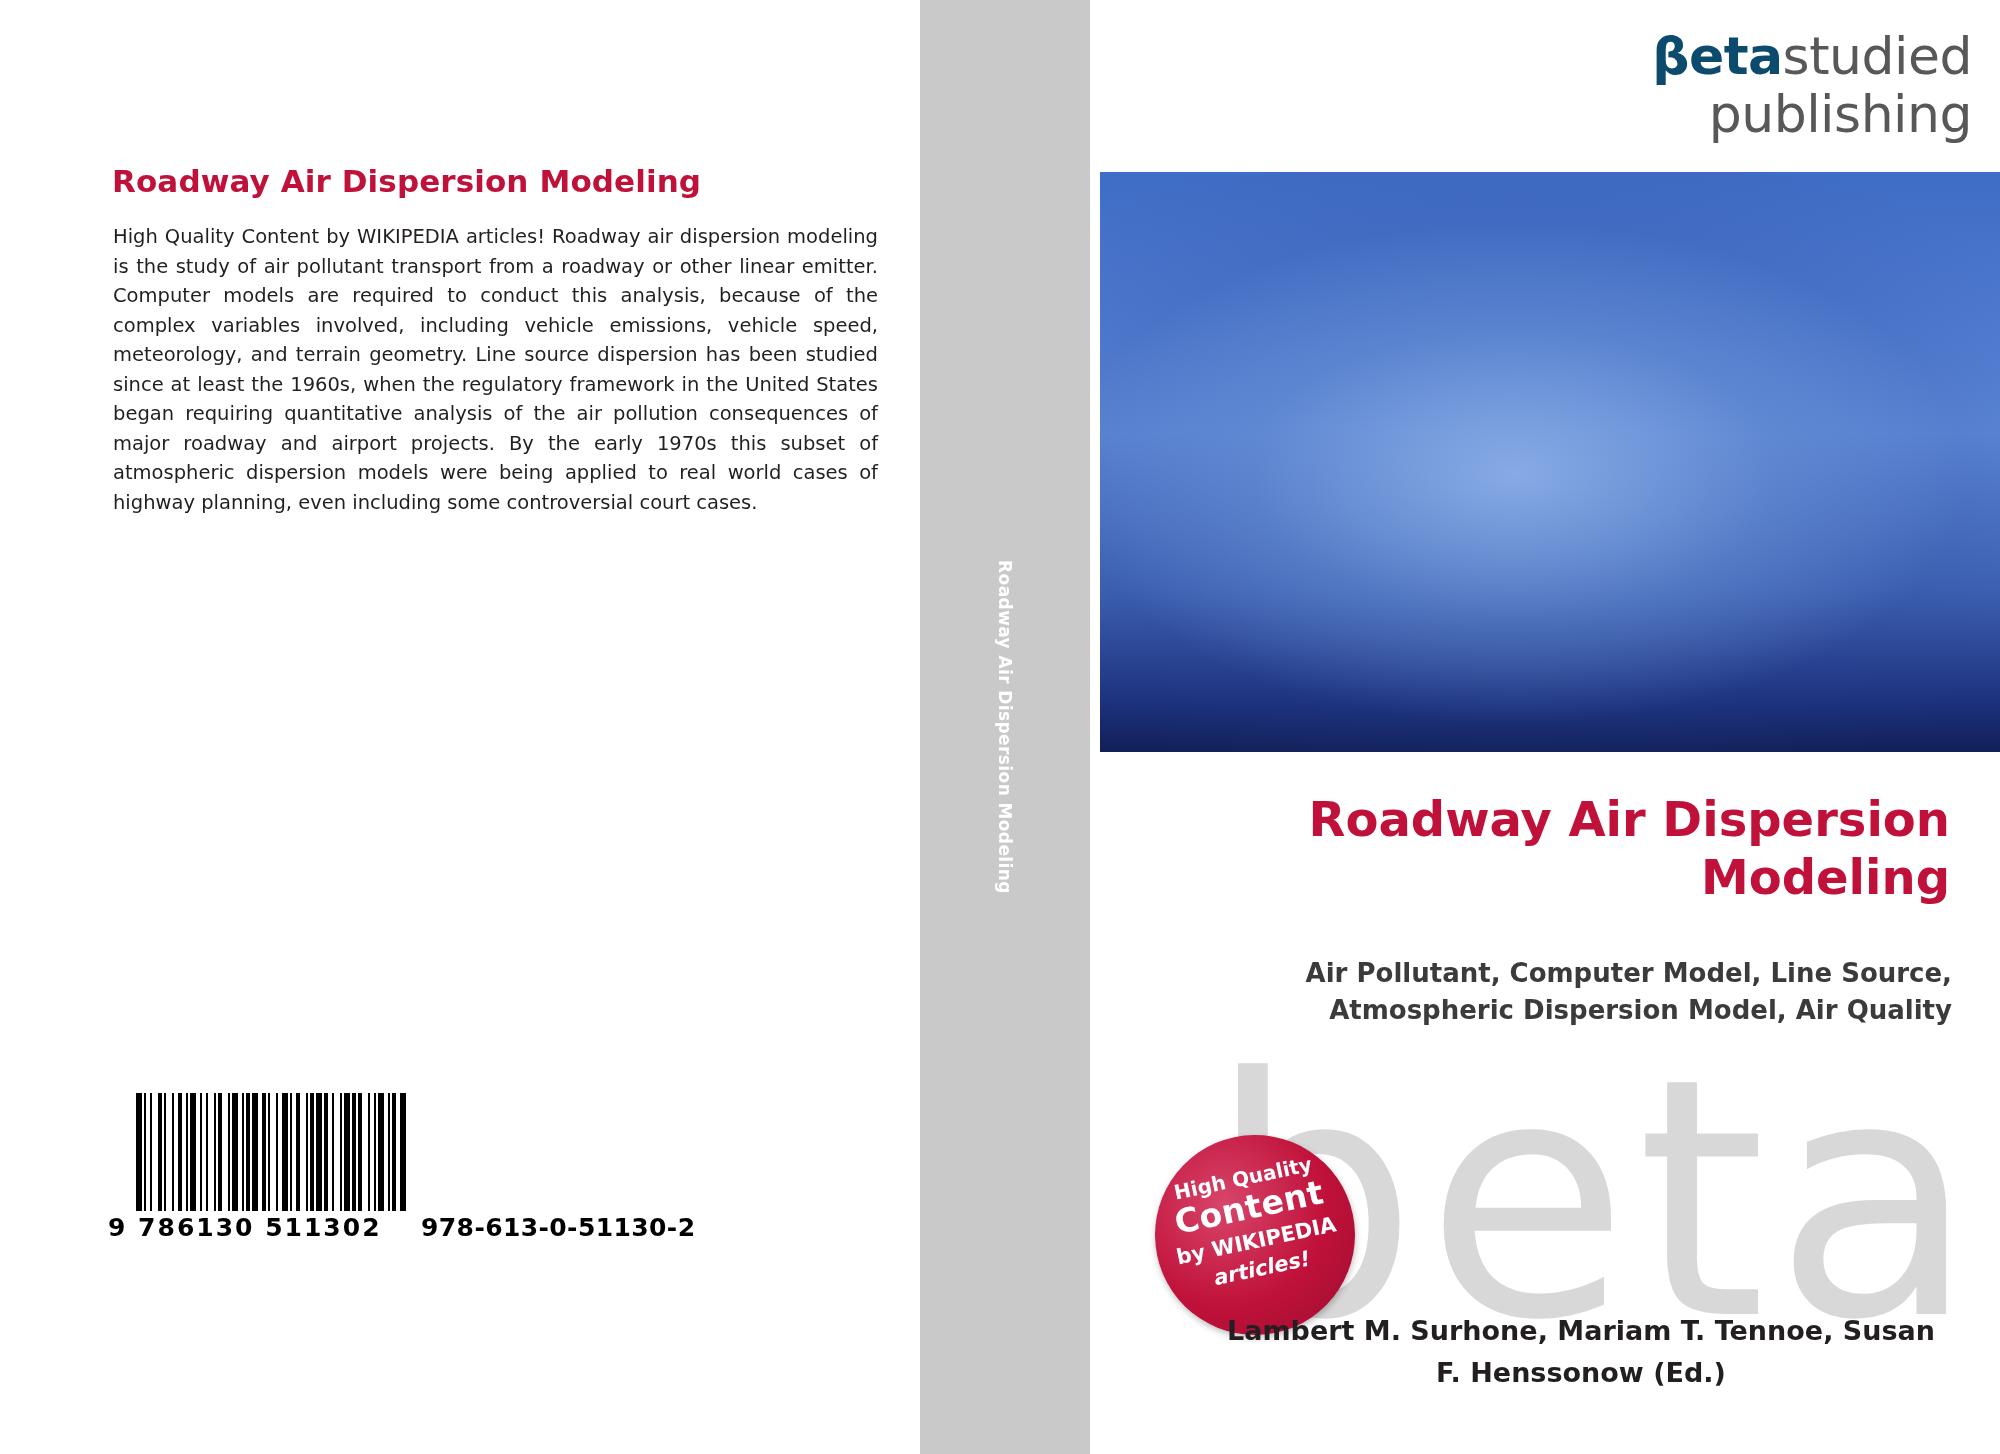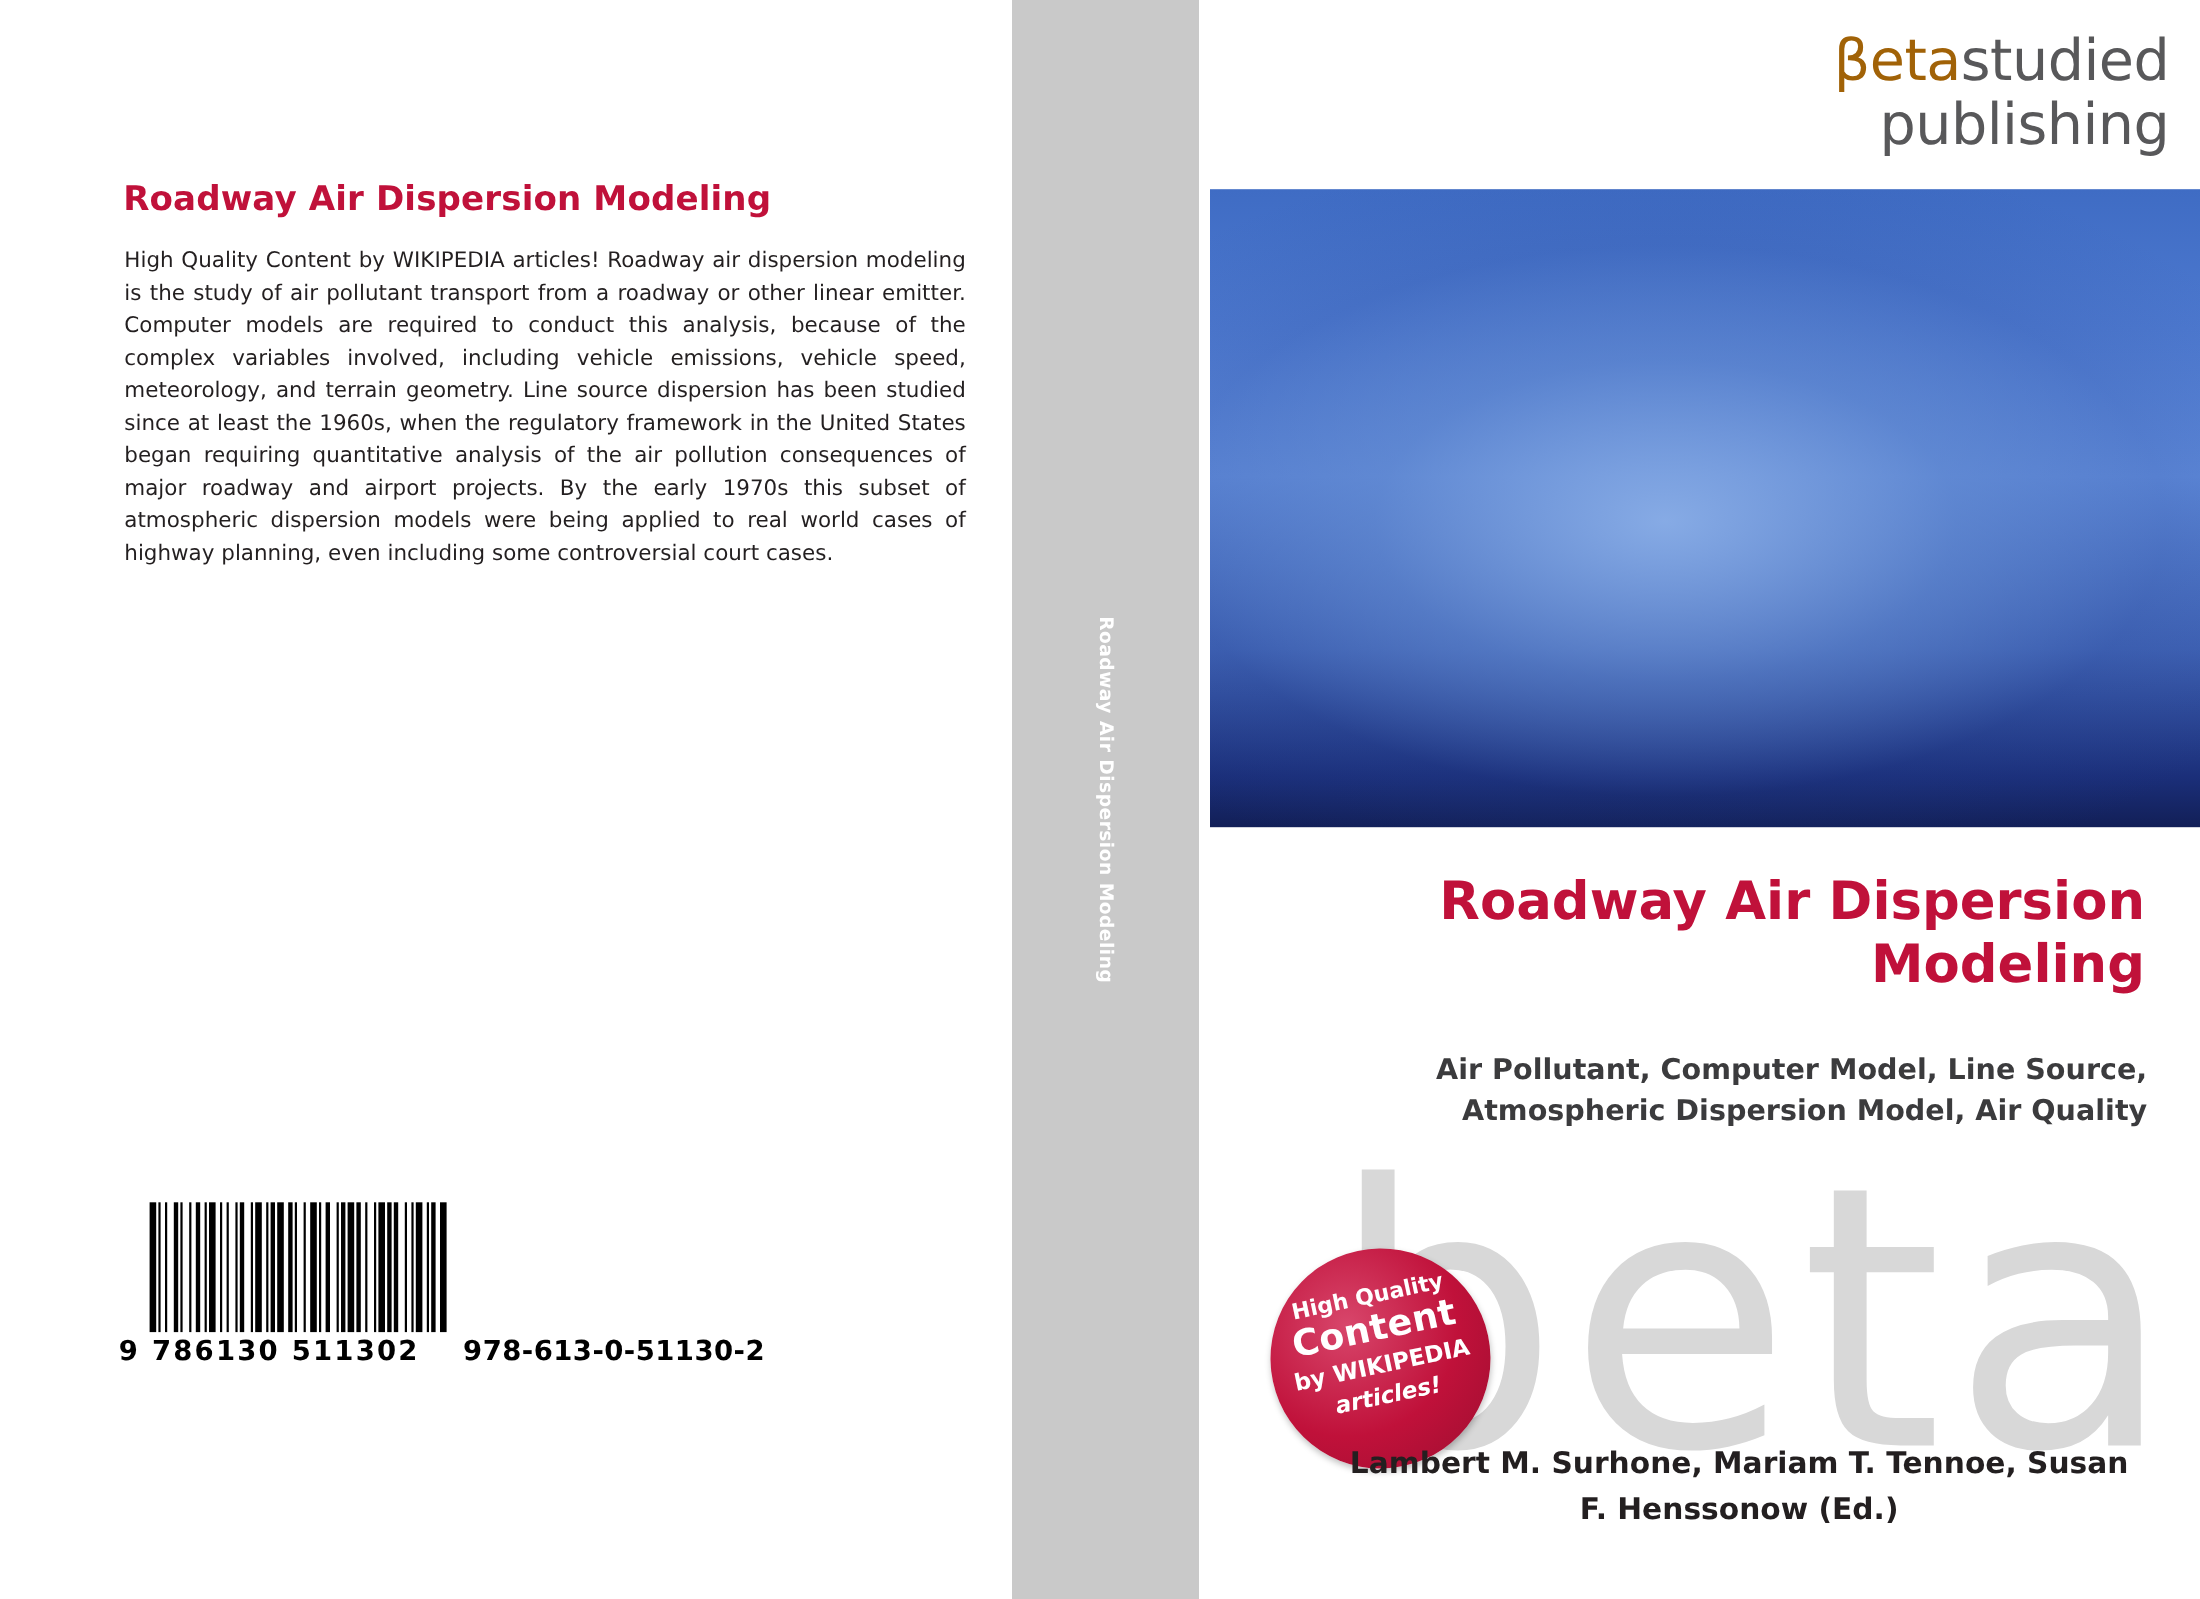--- a/index.html
+++ b/index.html
@@ -135,22 +135,22 @@
     text-align: right;
     line-height: 1.0;
   }
   .logo-line1 {
     font-size: 52px;
     color: #58585a;
     font-weight: normal;
     letter-spacing: -0.5px;
   }
   .logo-line1 .beta {
-    color: #a16207;
-    font-weight: normal;
+    color: #0c4a6e;
+    font-weight: bold;
   }
   .logo-line2 {
     font-size: 52px;
     color: #58585a;
     letter-spacing: -0.5px;
     margin-top: 6px;
   }
 
   .hero-image {
     position: absolute;

